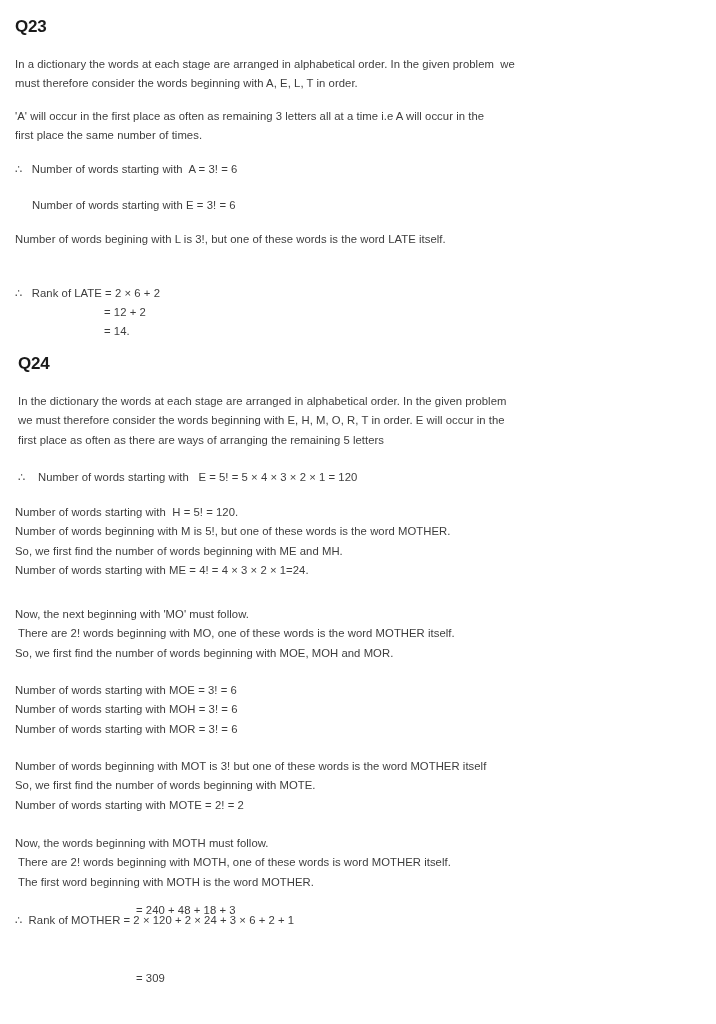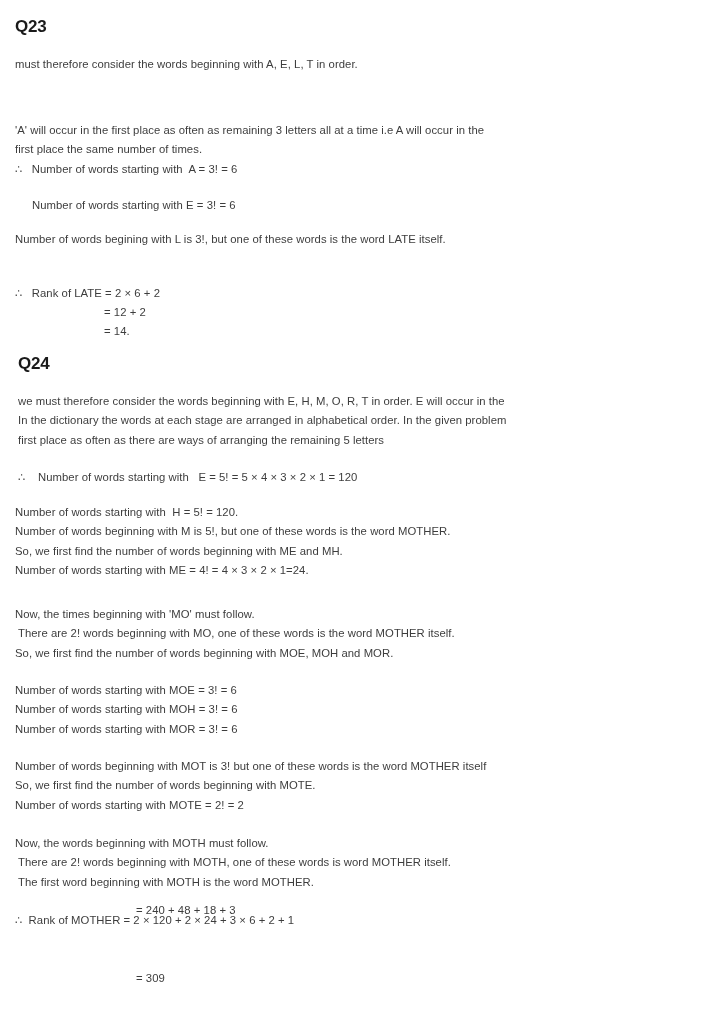--- a/index.html
+++ b/index.html
@@ -37,21 +37,21 @@
   .sec24 { position: absolute; left: 0; top: 0; width: 716px; }
 
   .h23 { position: absolute; left: 15px; top: 18px; }
   .h24 { position: absolute; left: 18px; top: 355px; }
 
   .blk { position: absolute; }
   .blk .body-line { display: block; }
 
   
   #q23-p1   { left: 15px;  top: 55px;  }
-  #q23-p2   { left: 15px;  top: 107px; margin-top: 14px; }
+  #q23-p2   { left: 15px;  top: 107px; }
   #q23-p3   { left: 15px;  top: 160px; }
   #q23-p4   { left: 32px;  top: 196px; }
   #q23-p5   { left: 15px;  top: 230px; }
   #q23-p6   { left: 15px;  top: 284px; }
   #q23-p6b  { left: 104px; top: 303px; }
 
   
   #q24-p1   { left: 18px;  top: 392px; }
   #q24-p2   { left: 18px;  top: 468px; }
   #q24-p3   { left: 15px;  top: 503px; }
@@ -66,20 +66,21 @@
 </head>
 <body>
 
 <div class="page">
 
   <div class="sec23">
 
     <div class="q-heading h23">Q23</div>
 
     <div class="blk" id="q23-p1">
+      <span class="body-line">In a dictionary the words at each stage are arranged in alphabetical order. In the given problem  we</span>
       <span class="body-line">must therefore consider the words beginning with A, E, L, T in order.</span>
     </div>
 
     <div class="blk" id="q23-p2">
       <span class="body-line">'A' will occur in the first place as often as remaining 3 letters all at a time i.e A will occur in the</span>
       <span class="body-line">first place the same number of times.</span>
     </div>
 
     <div class="blk" id="q23-p3">
       <span class="body-line">∴   Number of words starting with  A = 3! = 6</span>
@@ -102,38 +103,38 @@
       <span class="body-line">= 14.</span>
     </div>
 
   </div>
 
   <div class="sec24">
 
     <div class="q-heading h24">Q24</div>
 
     <div class="blk" id="q24-p1">
+      <span class="body-line">In the dictionary the words at each stage are arranged in alphabetical order. In the given problem</span>
       <span class="body-line">we must therefore consider the words beginning with E, H, M, O, R, T in order. E will occur in the</span>
-      <span class="body-line">In the dictionary the words at each stage are arranged in alphabetical order. In the given problem</span>
       <span class="body-line">first place as often as there are ways of arranging the remaining 5 letters</span>
     </div>
 
     <div class="blk" id="q24-p2">
       <span class="body-line">∴    Number of words starting with   E = 5! = 5 × 4 × 3 × 2 × 1 = 120</span>
     </div>
 
     <div class="blk" id="q24-p3">
       <span class="body-line">Number of words starting with  H = 5! = 120.</span>
       <span class="body-line">Number of words beginning with M is 5!, but one of these words is the word MOTHER.</span>
       <span class="body-line">So, we first find the number of words beginning with ME and MH.</span>
       <span class="body-line">Number of words starting with ME = 4! = 4 × 3 × 2 × 1=24.</span>
     </div>
 
     <div class="blk" id="q24-p4">
-      <span class="body-line">Now, the times beginning with 'MO' must follow.</span>
+      <span class="body-line">Now, the next beginning with 'MO' must follow.</span>
       <span class="body-line"> There are 2! words beginning with MO, one of these words is the word MOTHER itself.</span>
       <span class="body-line">So, we first find the number of words beginning with MOE, MOH and MOR.</span>
     </div>
 
     <div class="blk" id="q24-p5">
       <span class="body-line">Number of words starting with MOE = 3! = 6</span>
       <span class="body-line">Number of words starting with MOH = 3! = 6</span>
       <span class="body-line">Number of words starting with MOR = 3! = 6</span>
     </div>
 

